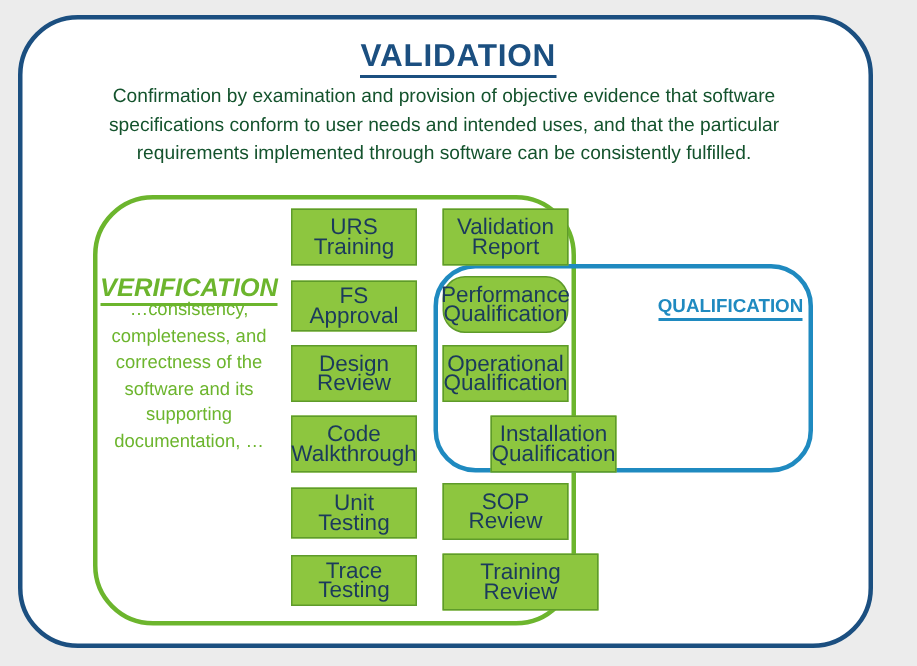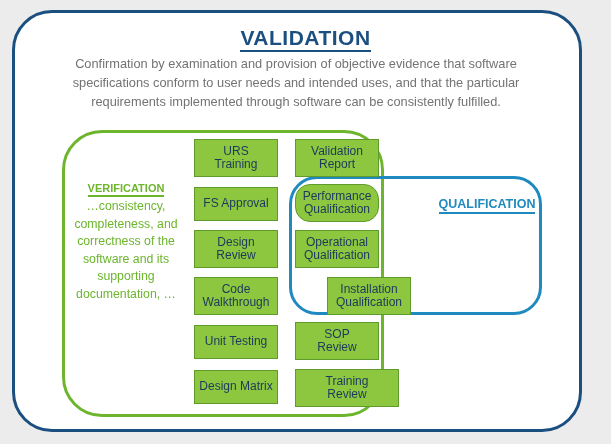--- a/index.html
+++ b/index.html
@@ -50,21 +50,21 @@
   }
 
   .validation-desc {
     position: absolute;
     left: 46px;
     top: 54px;
     width: 500px;
     text-align: center;
     font-size: 12.8px;
     line-height: 19px;
-    color: #737373;
+    color: #14532d;
   }
 
   
   .verification-frame {
     position: absolute;
     left: 62px;
     top: 130px;
     width: 322px;
     height: 287px;
     border: 3px solid #6cb52d;
@@ -72,23 +72,24 @@
     box-sizing: border-box;
     background: transparent;
   }
 
   .verification-title {
     position: absolute;
     left: 66px;
     top: 182px;
     width: 120px;
     text-align: center;
-    font-size: 11px;
+    font-size: 17px;
     font-weight: bold;
     color: #6cb52d;
+    font-style: italic;
   }
   .verification-title .u {
     border-bottom: 2px solid #6cb52d;
     padding-bottom: 1px;
   }
   .verification-desc {
     position: absolute;
     left: 60px;
     top: 198px;
     width: 132px;
@@ -136,21 +137,21 @@
   }
 
   
   .box {
     position: absolute;
     box-sizing: border-box;
     display: flex;
     align-items: center;
     justify-content: center;
     text-align: center;
-    font-size: 12px;
+    font-size: 15px;
     line-height: 13.5px;
     color: #1b3a5c;
     border: 1px solid #5e9b2a;
     background: #8dc63f;
     padding: 1px 2px;
   }
   .box span { display: block; }
 </style>
 </head>
 <body>
@@ -201,21 +202,21 @@
       <span>Walkthrough</span>
     </div>
   </div>
   <div class="box" style="left:194px; top:325px; width:84px; height:34px;">
     <div>
       <span>Unit Testing</span>
     </div>
   </div>
   <div class="box" style="left:194px; top:370px; width:84px; height:34px;">
     <div>
-      <span>Design Matrix</span>
+      <span>Trace Testing</span>
     </div>
   </div>
 
   <div class="box" style="left:295px; top:139px; width:84px; height:38px;">
     <div>
       <span>Validation</span>
       <span>Report</span>
     </div>
   </div>
   <div class="box" style="left:295px; top:184px; width:84px; height:38px;border-radius:15px;">

